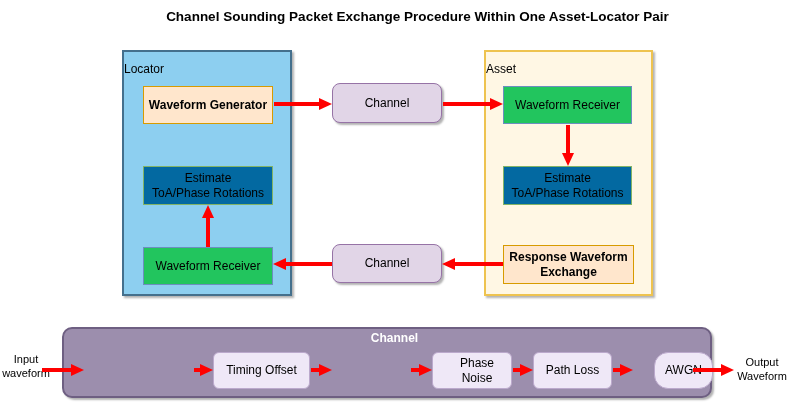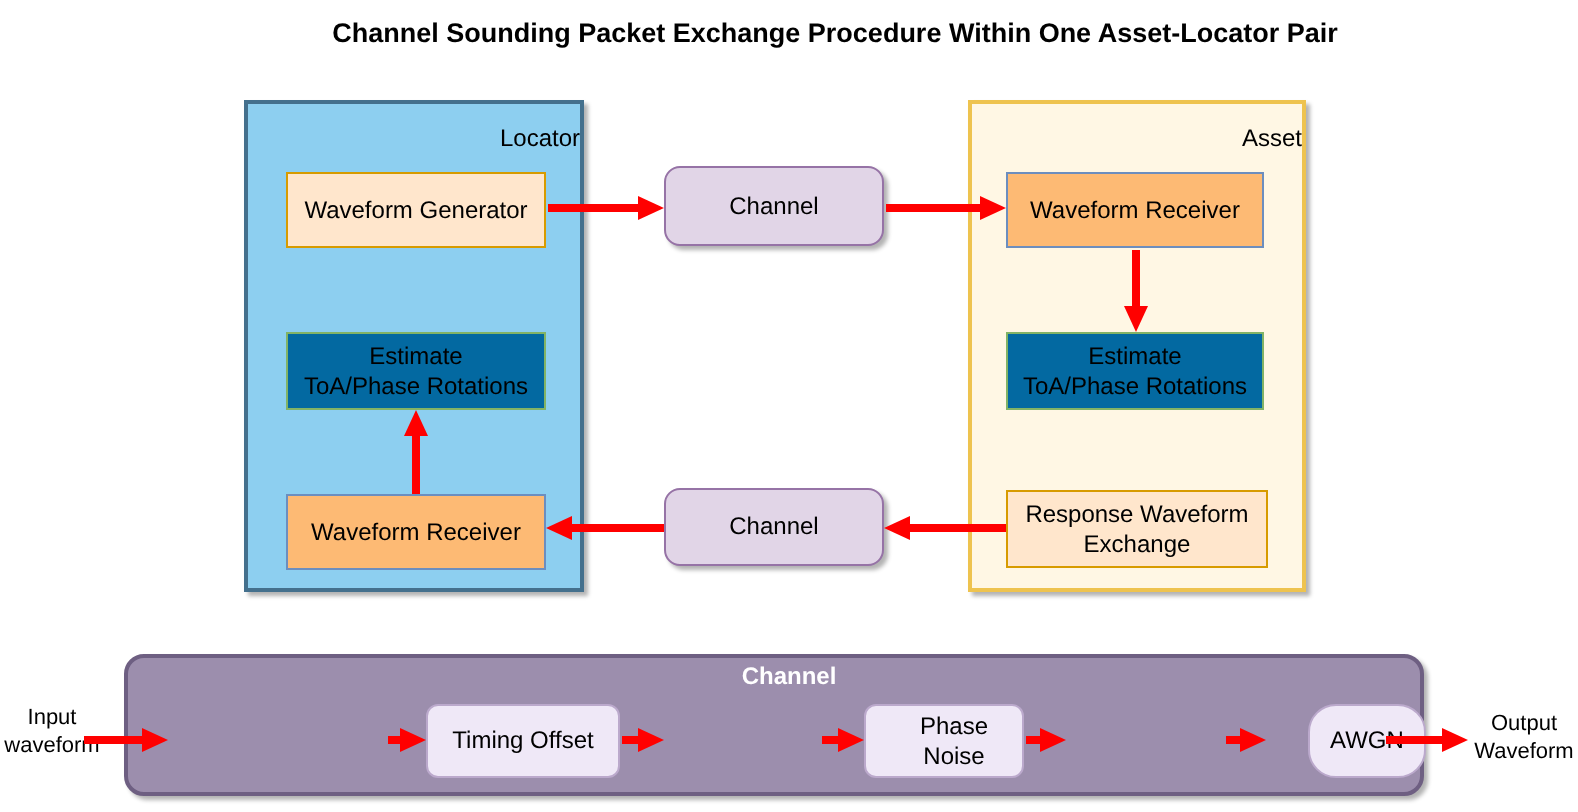--- a/index.html
+++ b/index.html
@@ -18,21 +18,21 @@
     left: 0; right: 0; top: 9px;
     text-align: center;
     font-size: 13.5px;
     font-weight: bold;
     padding-left: 46px;
   }
   
   .container-label {
     position: absolute;
     left: 0; right: 0; top: 10px;
-    text-align: right;
+    text-align: left;
     font-size: 12px;
   }
   #locator {
     left: 122px; top: 50px; width: 170px; height: 246px;
     background: #8DCFF0;
     border: 2px solid #44708D;
     box-shadow: 2px 2px 2px rgba(0,0,0,0.3);
   }
   #asset {
     left: 484px; top: 50px; width: 169px; height: 246px;
@@ -44,23 +44,23 @@
   .node {
     position: absolute;
     display: flex;
     align-items: center;
     justify-content: center;
     text-align: center;
     font-size: 12px;
     line-height: 1.25;
     white-space: pre-line;
   }
-  .orange { background: #FFE6CC; border: 1px solid #D79B00; }
+  .orange { background: #FFE6CC; border: 1px solid #D79B00; font-weight: bold; }
   .green  { background: #0369a1; border: 1px solid #82B366; }
-  .blue   { background: #fdba74; border: 1px solid #6C8EBF; }
+  .blue   { background: #22c55e; border: 1px solid #6C8EBF; }
   .purple {
     background: #E1D5E7; border: 1px solid #9673A6;
     border-radius: 8px;
     box-shadow: 2px 2px 2px rgba(0,0,0,0.3);
   }
   
   #chain {
     left: 62px; top: 327px; width: 650px; height: 71px;
     background: #9C8EAD;
     border: 2px solid #6E5F82;
@@ -145,20 +145,21 @@
 Exchange</div>
 
   <div class="node purple" style="left:332px; top:83px; width:110px; height:40px;">Channel</div>
   <div class="node purple" style="left:332px; top:244px; width:110px; height:39px;">Channel</div>
 
   <div id="chain" class="abs"></div>
   <div id="chain-label">Channel</div>
 
   <div class="node stage" style="left:213px; width:97px;">Timing Offset</div>
   <div class="node stage" style="left:432px; width:80px;padding-left:10px;">Phase Noise</div>
+  <div class="node stage" style="left:533px; width:79px;">Path Loss</div>
   <div class="node stage" style="left:654px; width:59px;border-radius:14px;">AWGN</div>
 
   <div class="io-label" style="left:-2px; top:352px; width:56px;">Input
 waveform</div>
   <div class="io-label" style="left:735px; top:355px; width:54px;">Output
 Waveform</div>
 
   <div class="arr arr-r" style="left:274px; top:102px; width:45px;"></div>
   <div class="arr arr-r" style="left:443px; top:102px; width:47px;"></div>
   <div class="arr arr-d" style="left:566px; top:125px; height:28px;"></div>

